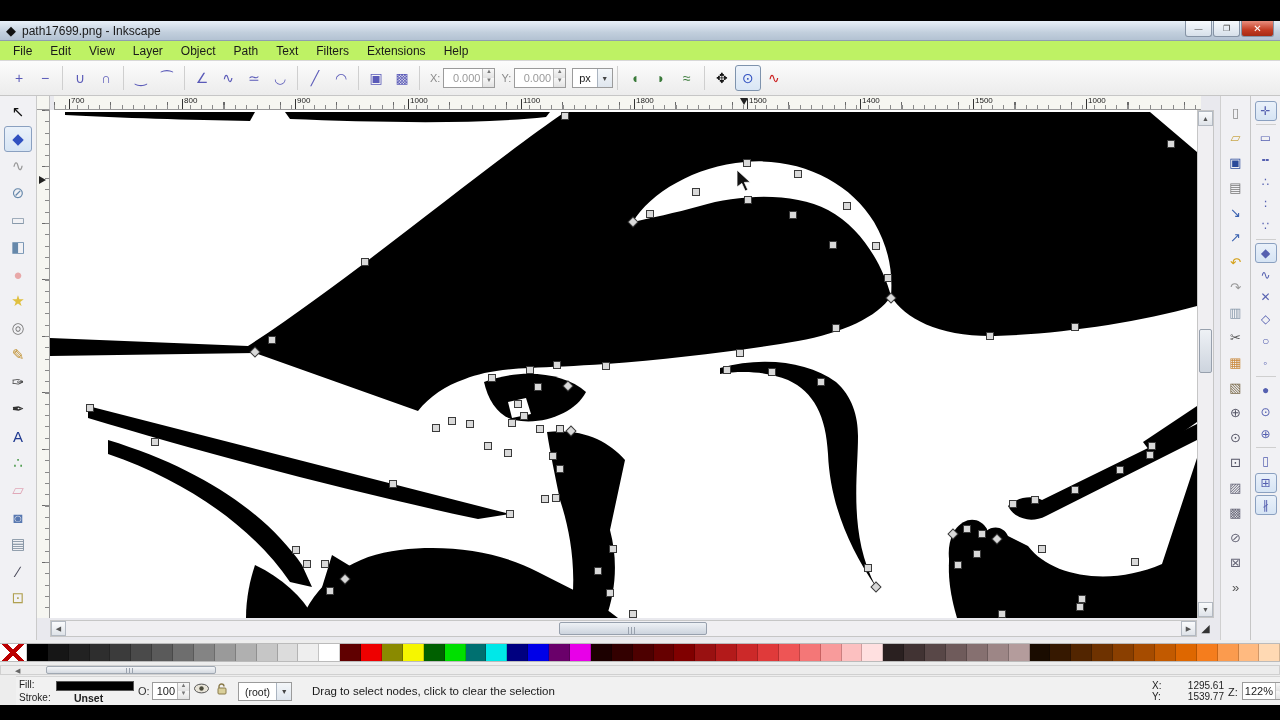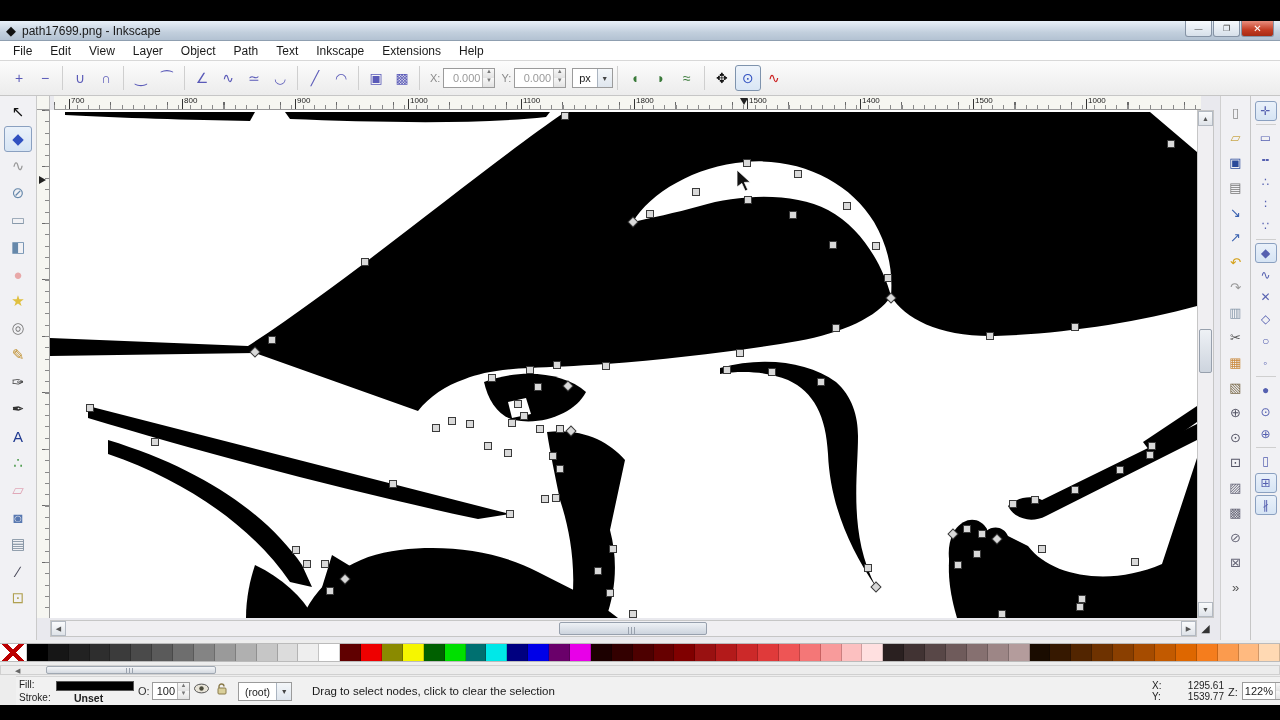--- a/index.html
+++ b/index.html
@@ -13,21 +13,21 @@
     background:linear-gradient(#e8f0f8,#c2cfdd 60%,#b3c2d2);border-bottom:1px solid #8f9fb0;
     display:flex;align-items:center;padding-left:6px;}
   #titlebar .logo{color:#111;font-size:13px;margin-right:6px;line-height:1;}
   #titlebar .title{font-size:12px;color:#1a1a1a;}
   #winbtns{position:absolute;right:6px;top:0;height:17px;display:flex;}
   .winbtn{width:27px;height:16px;border:1px solid #8593a5;border-top:none;
     background:linear-gradient(#f7fafd,#d7e0ea);display:flex;align-items:center;justify-content:center;
     font-size:8px;color:#333;border-radius:0 0 3px 3px;margin-left:1px;}
   .winbtn.close{width:33px;background:linear-gradient(#e98e7e,#c33b22 60%,#a72a12);color:#fff;font-size:10px;font-weight:bold;}
 
-  #menubar{left:0;top:41px;width:1280px;height:20px;background:#ffffff;border-bottom:1px solid #d8d8d8;
+  #menubar{left:0;top:41px;width:1280px;height:20px;background:#bef264;border-bottom:1px solid #d8d8d8;
     display:flex;align-items:center;padding-left:4px;}
   .menuitem{font-size:12px;color:#1a1a1a;padding:2px 9px;}
 
   #toolbar{left:0;top:61px;width:1280px;height:35px;background:linear-gradient(#fcfcfc,#ececec);
     border-bottom:1px solid #c6c6c6;display:flex;align-items:center;padding-left:6px;}
   .tbtn{width:26px;height:26px;display:flex;align-items:center;justify-content:center;
     font-size:14px;color:#5a5ab8;border-radius:3px;}
   .tbtn.framed{border:1px solid #7e93ad;background:linear-gradient(#eef4fb,#d9e6f5);}
   .vsep{width:1px;height:24px;background:#cfcfcf;margin:0 4px;}
   .lbl{font-size:11px;color:#8a8a8a;margin:0 3px 0 6px;}
@@ -128,21 +128,21 @@
   </div>
 
   <div class="abs" id="menubar">
       <div class="menuitem">File</div>
       <div class="menuitem">Edit</div>
       <div class="menuitem">View</div>
       <div class="menuitem">Layer</div>
       <div class="menuitem">Object</div>
       <div class="menuitem">Path</div>
       <div class="menuitem">Text</div>
-      <div class="menuitem">Inkscape</div>
+      <div class="menuitem">Filters</div>
       <div class="menuitem">Extensions</div>
       <div class="menuitem">Help</div>
     </div>
 
   <div class="abs" id="toolbar">
     <span id="tb-left" style="display: flex; align-items: center;">
         <div class="tbtn">+</div>
         <div class="tbtn">−</div>
         <div class="vsep"></div>
         <div class="tbtn">∪</div>

